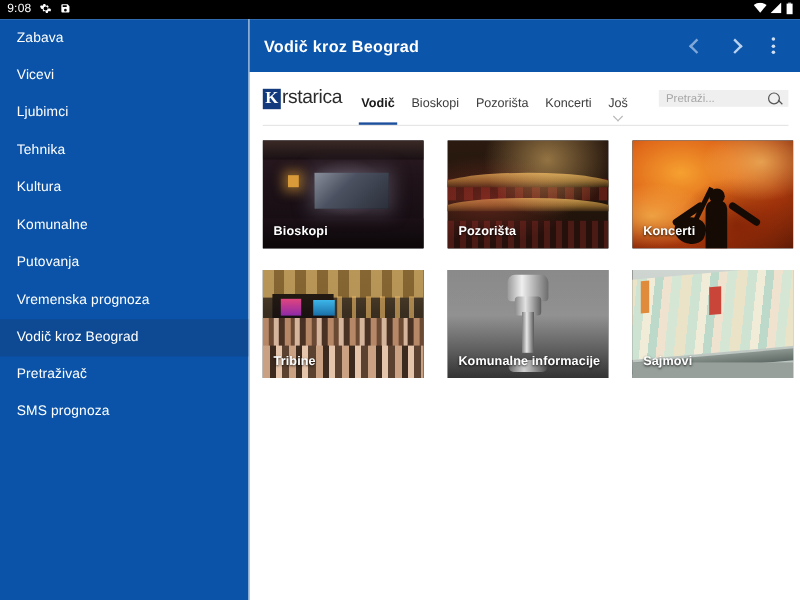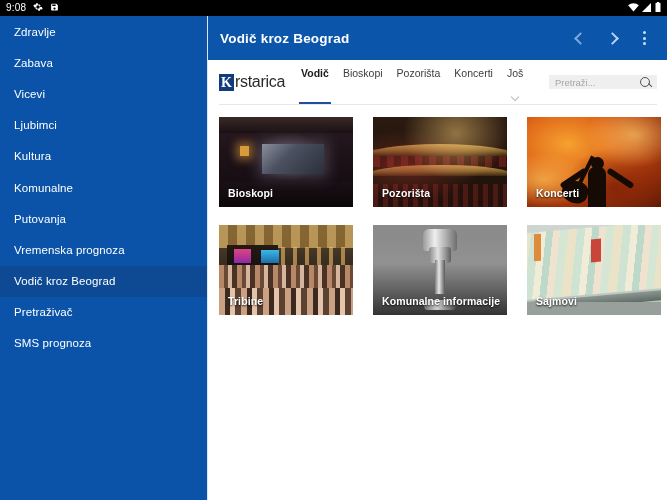--- a/index.html
+++ b/index.html
@@ -71,21 +71,21 @@
     font-size:14px; font-weight:bold; line-height:17px; text-align:center;
     font-family:"Liberation Serif", serif;
   }
   .logo .word {
     font-size:16px; color:#2b2b2b; letter-spacing:-0.3px; margin-left:1px;
     font-family:"Liberation Sans", sans-serif;
   }
   .site-nav { display:flex; align-items:flex-end; gap:14px; height:44px; padding-top:13px; }
   .nav-tab {
     font-size:10.5px; color:#3c3c3c; position:relative;
-    padding-bottom:25px; white-space:nowrap;
+    padding-bottom:12px; white-space:nowrap;
   }
   .nav-tab.active { color:#1a1a1a; font-weight:bold; }
   .nav-tab.active:after {
     content:""; position:absolute; left:-2px; right:-2px; bottom:0;
     height:2px; background:#1c4f9c;
   }
   .nav-tab .caret {
     position:absolute; left:50%; bottom:4px; margin-left:-3px;
     width:6px; height:6px; border-style:solid; border-width:0 0 1px 1px;
     border-color:#b9b9b9; transform:rotate(-45deg);
@@ -358,30 +358,30 @@
         <svg width="6" height="10" viewBox="0 0 12 20">
             <rect x="3.5" y="0" width="5" height="2" fill="#fff"></rect>
             <rect x="1" y="2" width="10" height="18" fill="#fff"></rect>
           </svg>
       </span>
     </div>
   </div>
 
   <div class="sidebar">
     <div class="side-item">
-        <span>Zdravlje</span>
-      </div>
-    <div class="side-item">
         <span>Zabava</span>
       </div>
     <div class="side-item">
         <span>Vicevi</span>
       </div>
     <div class="side-item">
         <span>Ljubimci</span>
+      </div>
+    <div class="side-item">
+        <span>Tehnika</span>
       </div>
     <div class="side-item">
         <span>Kultura</span>
       </div>
     <div class="side-item">
         <span>Komunalne</span>
       </div>
     <div class="side-item">
         <span>Putovanja</span>
       </div>

